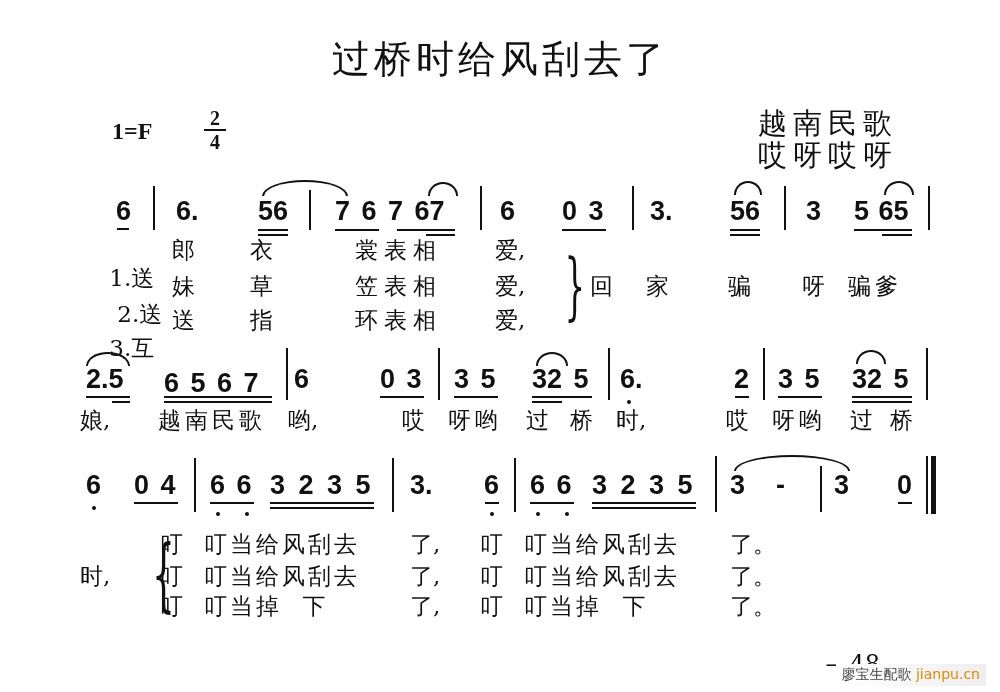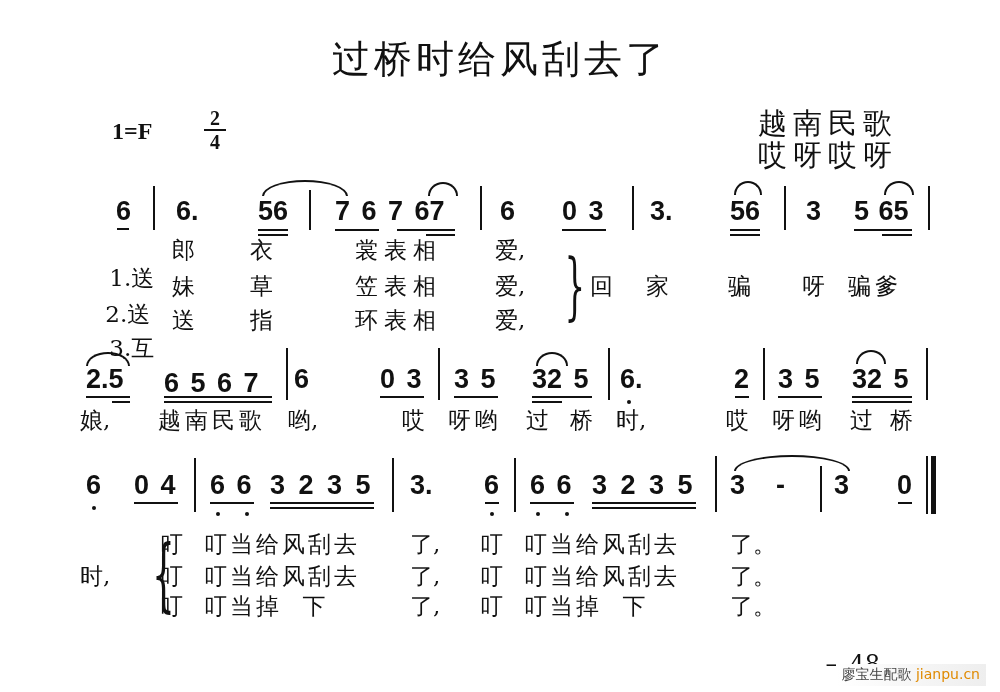--- a/index.html
+++ b/index.html
@@ -71,21 +71,21 @@
 
 <div>
   <div class="abs lyr" style="left:80px;top:236px">
     <span>1.</span><span>送</span>
   </div>
   <div class="abs lyr" style="left:172px;top:236px">郎</div>
   <div class="abs lyr" style="left:250px;top:236px">衣</div>
   <div class="abs lyr" style="left:355px;top:236px;letter-spacing:6px">裳表相</div>
   <div class="abs lyr" style="left:495px;top:236px">爱,</div>
 
-  <div class="abs lyr" style="left:76px;top:272px">
+  <div class="abs lyr" style="left:88px;top:272px">
     <span>2.</span><span>送</span>
   </div>
   <div class="abs lyr" style="left:172px;top:272px">妹</div>
   <div class="abs lyr" style="left:250px;top:272px">草</div>
   <div class="abs lyr" style="left:355px;top:272px;letter-spacing:6px">笠表相</div>
   <div class="abs lyr" style="left:495px;top:272px">爱,</div>
 
   <div class="abs lyr" style="left:80px;top:306px">
     <span>3.</span><span>互</span>
   </div>

